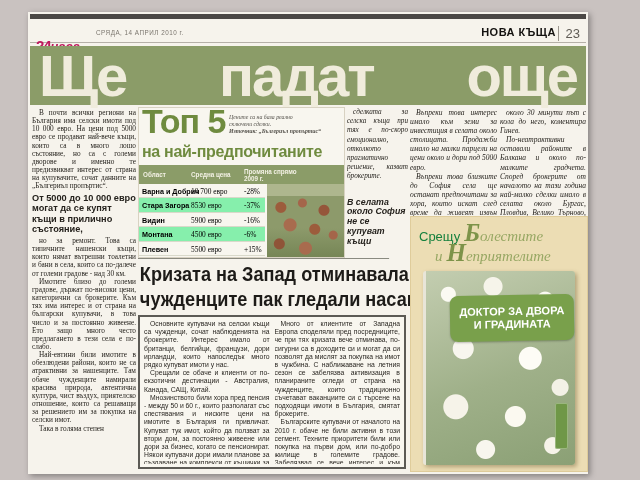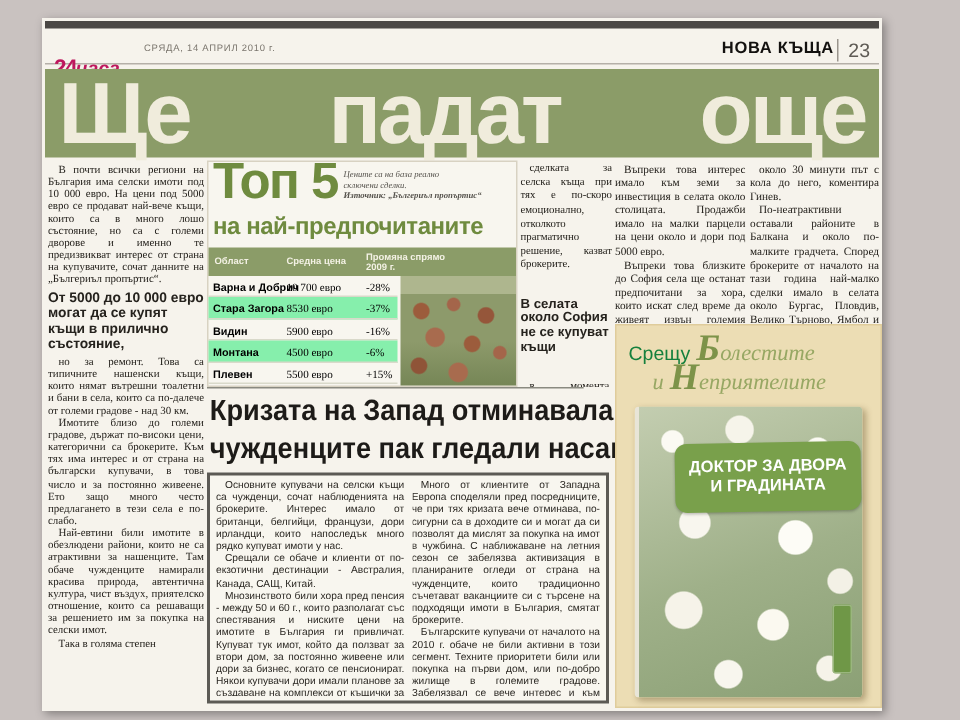--- a/index.html
+++ b/index.html
@@ -29,21 +29,21 @@
                line-height:52px; color:#f0ecdc; letter-spacing:-2px; }
 
   
   .leftcol { position:absolute; left:4px; top:97px; width:104px; height:361px; overflow:hidden;
              font-size:7.3px; line-height:8.15px; text-align:justify; color:#25221d; }
   .leftcol p { text-indent:7px; }
   .leftcol p.lead { font-family:"Liberation Sans",sans-serif; font-weight:bold; font-size:9.2px;
                     line-height:10.6px; text-indent:0; margin:2px 0; text-align:left; }
   .serifcol { position:absolute; overflow:hidden; font-size:7.5px; line-height:9.1px;
               text-align:justify; color:#25221d; }
-  .serifcol p { text-indent:6px; }
+  .serifcol p { text-indent:6px;font-style:italic; }
   .col3 { left:319px; top:96px; width:61px; height:150px; font-size:7.2px; line-height:9.2px; }
   .col3 .subhead { font-family:"Liberation Sans",sans-serif; font-weight:bold; font-size:8.8px;
                    line-height:9.8px; text-indent:0; margin:16px 0; text-align:left; }
   .col4 { left:382px; top:96px; width:87px; height:109px; }
   .col5 { left:472px; top:96px; width:86px; height:109px; }
 
   
   .top5 { position:absolute; left:110px; top:95px; width:207px; height:151px; background:#f8f6ef;
           border:1px solid #d8d2c2; }
   .t5title { position:absolute; left:3px; top:-6px; font-family:"Liberation Sans",sans-serif;

